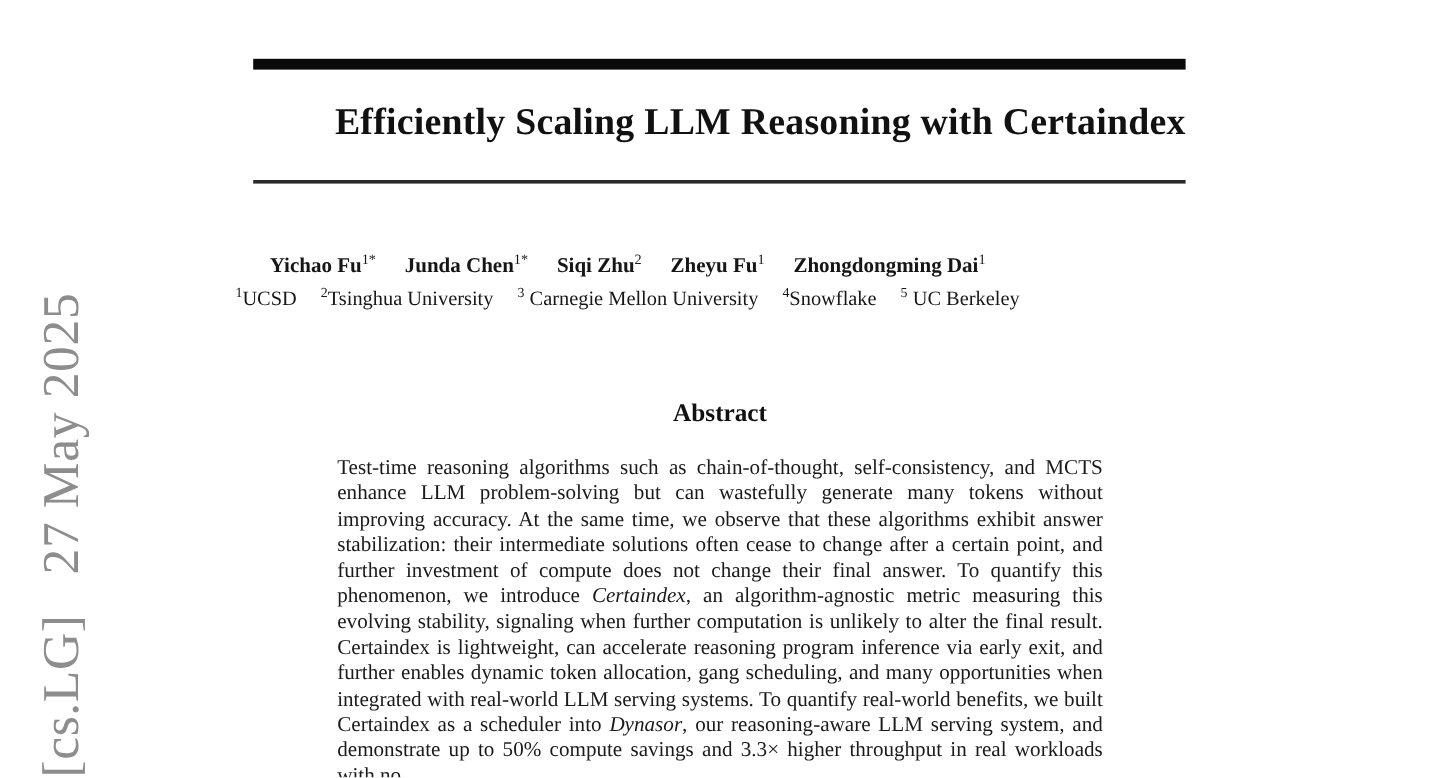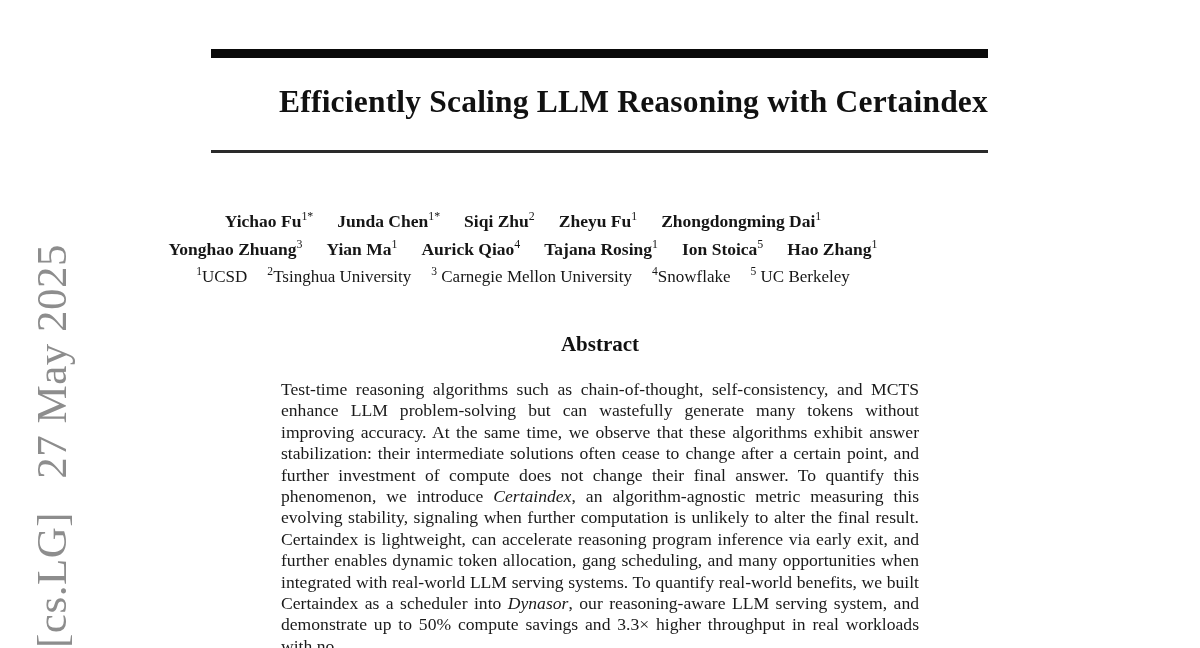--- a/index.html
+++ b/index.html
@@ -121,21 +121,20 @@
   <div class="watermark">[cs.LG]  27 May 2025</div>
 
   <div class="rule-thick"></div>
 
   <h1 class="paper-title">Efficiently Scaling LLM Reasoning with Certaindex</h1>
 
   <div class="rule-thin"></div>
 
   <div class="authors">
     <div class="author-row" id="author-row1"><span class="author">Yichao Fu<sup>1*</sup></span><span class="author">Junda Chen<sup>1*</sup></span><span class="author">Siqi Zhu<sup>2</sup></span><span class="author">Zheyu Fu<sup>1</sup></span><span class="author">Zhongdongming Dai<sup>1</sup></span></div>
-    <div class="author-row" id="author-row2"><span class="author">Yonghao Zhuang<sup>3</sup></span><span class="author">Yian Ma<sup>1</sup></span><span class="author">Aurick Qiao<sup>4</sup></span><span class="author">Tajana Rosing<sup>1</sup></span><span class="author">Ion Stoica<sup>5</sup></span><span class="author">Hao Zhang<sup>1</sup></span></div>
     <div class="affil-row" id="affil-row"><span class="affil"><sup>1</sup>UCSD</span><span class="affil"><sup>2</sup>Tsinghua University</span><span class="affil"><sup>3</sup> Carnegie Mellon University</span><span class="affil"><sup>4</sup>Snowflake</span><span class="affil"><sup>5</sup> UC Berkeley</span></div>
   </div>
 
   <h2 class="abstract-heading">Abstract</h2>
 
   <p class="abstract-body" id="abstract-body">Test-time reasoning algorithms such as chain-of-thought, self-consistency, and MCTS enhance LLM problem-solving but can wastefully generate many tokens without improving accuracy. At the same time, we observe that these algorithms exhibit answer stabilization: their intermediate solutions often cease to change after a certain point, and further investment of compute does not change their final answer. To quantify this phenomenon, we introduce <em>Certaindex</em>, an algorithm-agnostic metric measuring this evolving stability, signaling when further computation is unlikely to alter the final result. Certaindex is lightweight, can accelerate reasoning program inference via early exit, and further enables dynamic token allocation, gang scheduling, and many opportunities when integrated with real-world LLM serving systems. To quantify real-world benefits, we built Certaindex as a scheduler into <em>Dynasor</em>, our reasoning-aware LLM serving system, and demonstrate up to 50% compute savings and 3.3× higher throughput in real workloads with no</p>
 
 </div>
 
 </body></html>

